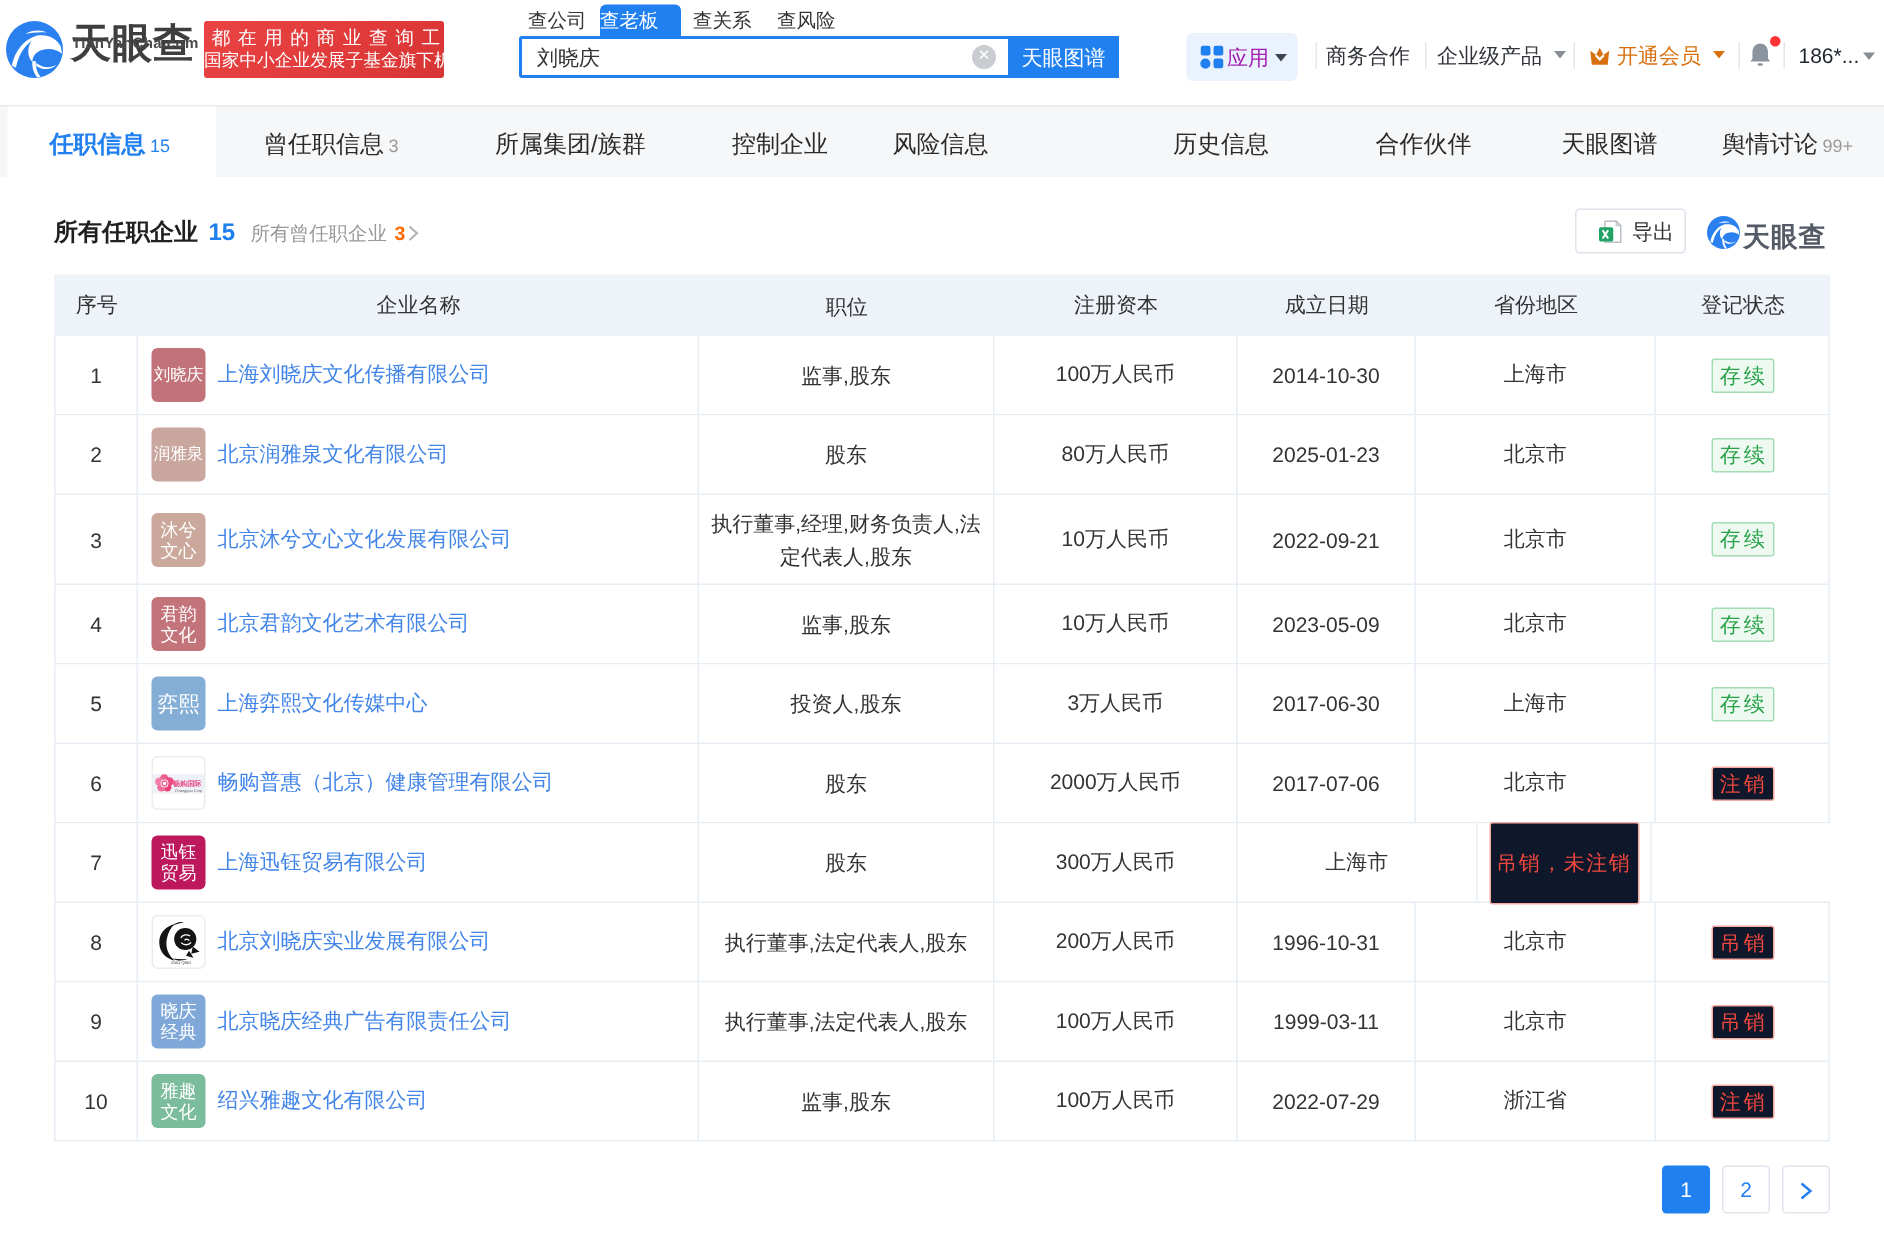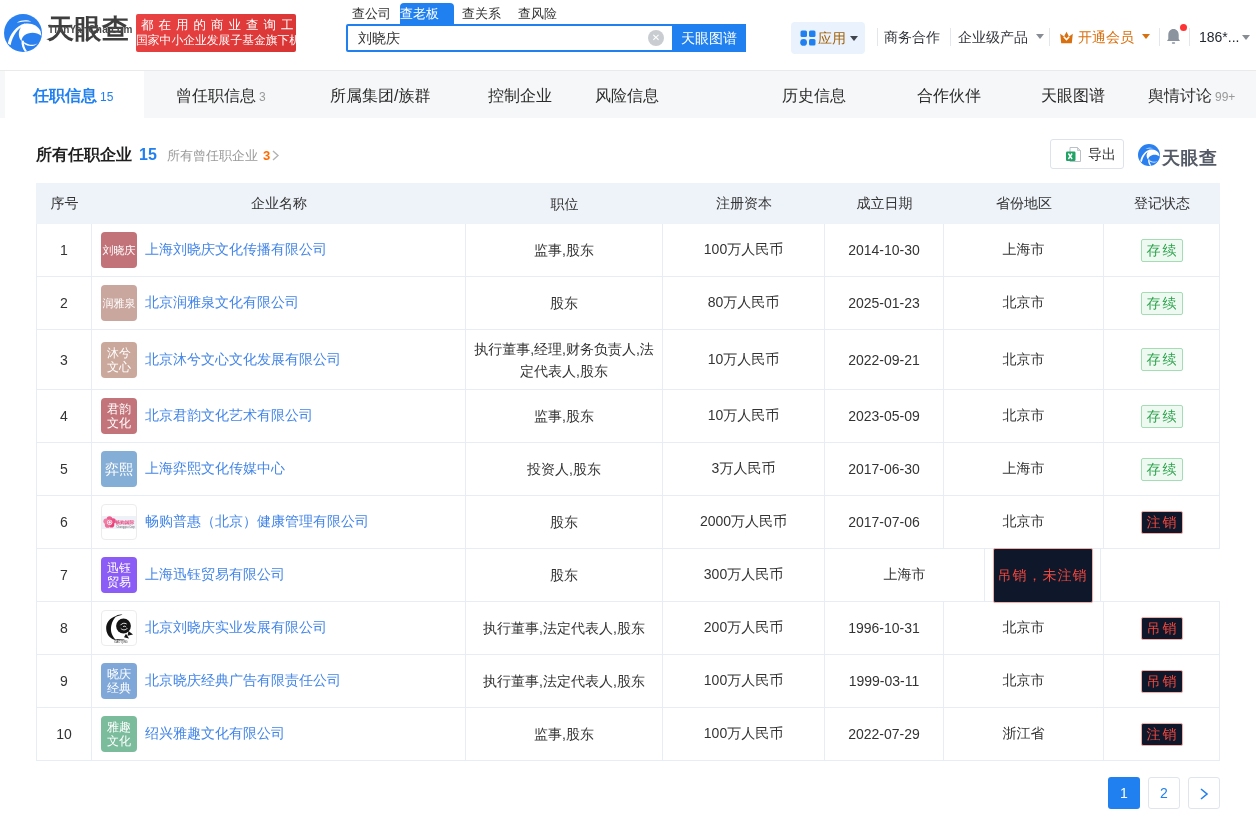--- a/index.html
+++ b/index.html
@@ -18,21 +18,21 @@
 .stab { position:absolute; top:5px; font-size:13px; color:#333; }
 #stab-active { position:absolute; left:400px; top:3px; width:54px; height:21px; background:#2080f0; border-radius:4px 4px 0 0; color:#fff; font-size:13px; text-align:left; line-height:21px; }
 #sinput { position:absolute; left:346px; top:24px; width:400px; height:28px; border:2px solid #2080f0; border-radius:2px; background:#fff; }
 #sinput .q { position:absolute; left:10px; top:0; line-height:24px; font-size:14px; color:#333; }
 #sinput .clr { position:absolute; left:300px; top:4px; width:16px; height:16px; border-radius:50%; background:#c9ccd1; color:#fff; font-size:10px; text-align:center; line-height:16px; }
 #sbtn { position:absolute; left:672px; top:24px; width:74px; height:28px; background:#2080f0; color:#fff; font-size:14px; text-align:center; line-height:28px; }
 
 .hsep { position:absolute; top:28px; width:1px; height:18px; background:#e3e7eb; }
 .hitem { position:absolute; top:30px; font-size:14px; line-height:15px; color:#30333a; white-space:nowrap; }
 #appbtn { position:absolute; left:791px; top:22px; width:74px; height:32px; background:#eaf2fd; border-radius:4px; }
-#appbtn .t { position:absolute; left:27px; top:8px; font-size:14px; color:#a16207; }
+#appbtn .t { position:absolute; left:27px; top:8px; font-size:14px; color:#a21caf; }
 .caret { display:inline-block; width:0; height:0; border-left:4px solid transparent; border-right:4px solid transparent; border-top:5px solid #40444c; vertical-align:middle; }
 .caret.gray { border-top-color:#888d94; }
 .caret.orange { border-top-color:#d9700f; }
 #vipitem { color:#d9700f; }
 
 
 #nav { position:absolute; left:0; top:70px; width:1256px; height:48px; background:#f6f7f8; border-top:1px solid #eaeaea; }
 #nav .active-bg { position:absolute; left:5px; top:0; width:139px; height:48px; background:#fff; }
 .ntab { position:absolute; top:15px; font-size:16px; color:#2b2b2b; white-space:nowrap; }
 .ntab .cnt { font-size:12px; color:#999; margin-left:3px; }
@@ -296,21 +296,21 @@
       <div class="c4">2000万人民币</div>
       <div class="c5">2017-07-06</div>
       <div class="c6">北京市</div>
       <div class="c7">
           <span class="badge r">注销</span>
         </div>
     </div>
     <div class="trow">
       <div class="c1">7</div>
       <div class="c2">
-          <span class="lg" style="background:#8b5cf6">
+          <span class="lg" style="background:#be185d">
             <span class="s2">迅钰</span>
             <span class="s2">贸易</span>
           </span>
           <a class="co">上海迅钰贸易有限公司</a>
         </div>
       <div class="c3">股东</div>
       <div class="c4">300万人民币</div>
       <div class="c6">上海市</div>
       <div class="c7">
           <span class="badge r" style="letter-spacing:1px; padding:17px 4px;">吊销，未注销</span>

